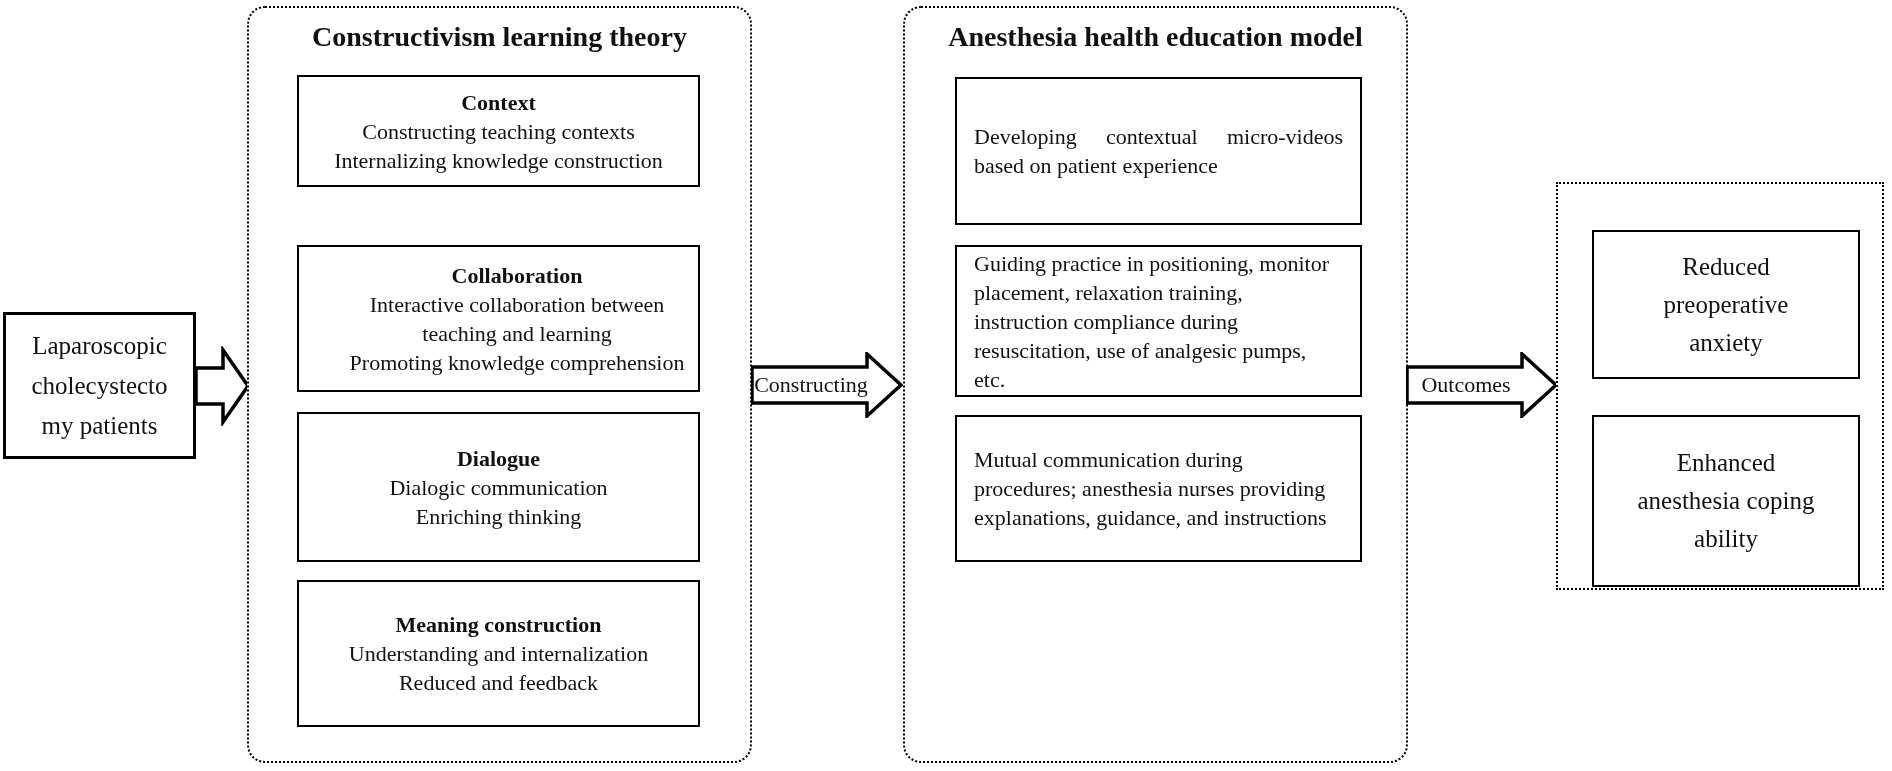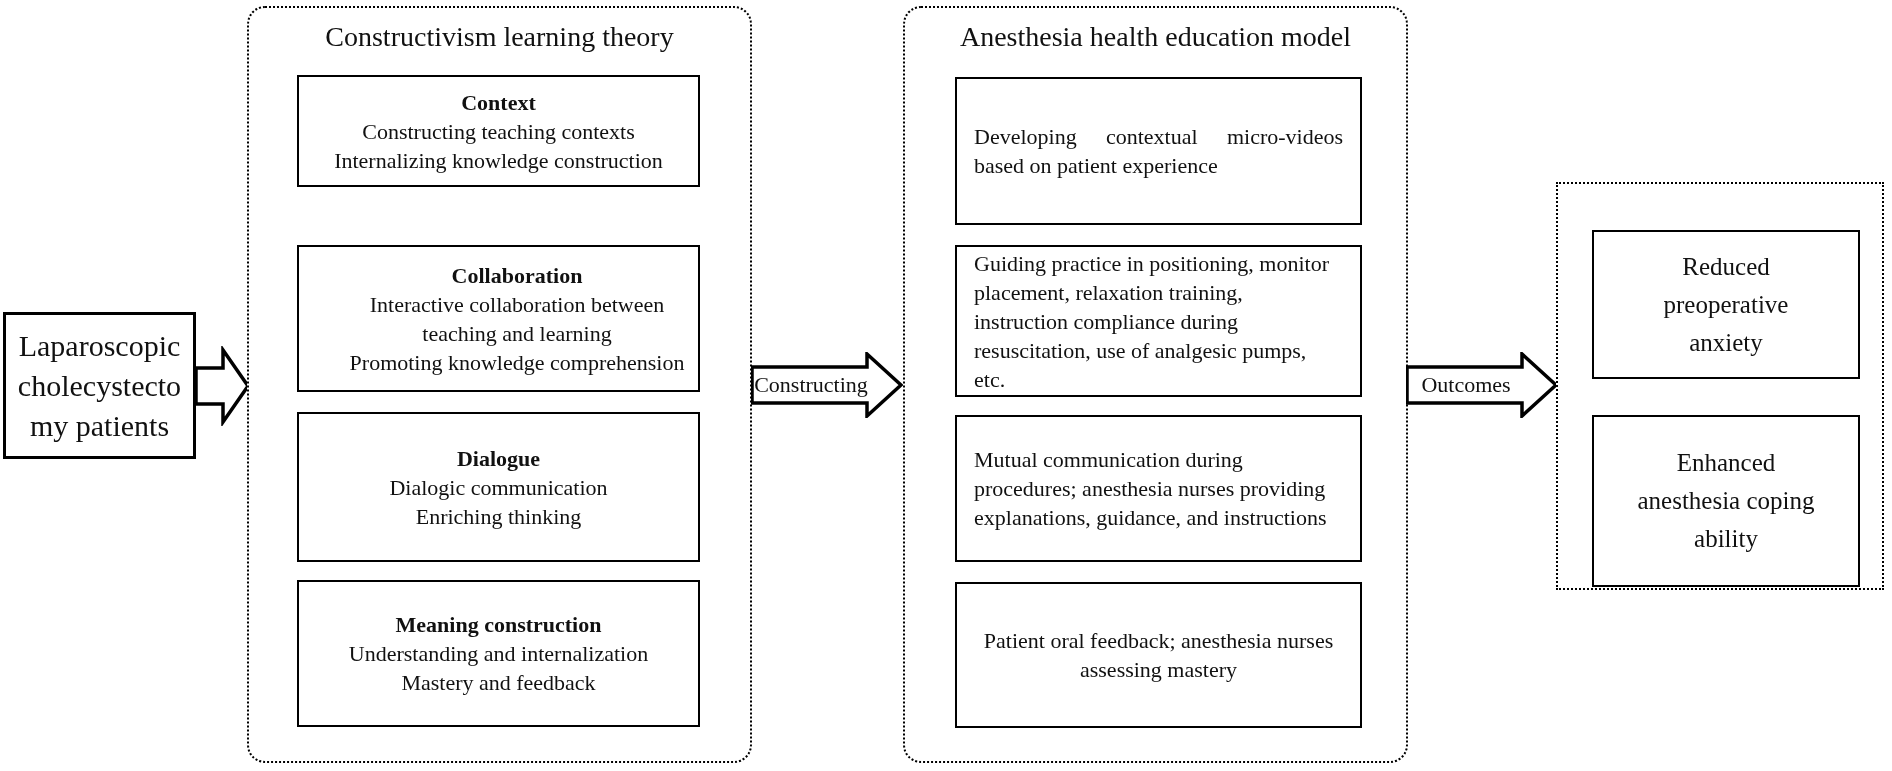--- a/index.html
+++ b/index.html
@@ -20,33 +20,33 @@
     background: #fff;
     display: flex;
     flex-direction: column;
     justify-content: center;
   }
 
   
   .source-box {
     left: 3px; top: 312px; width: 193px; height: 147px;
     border-width: 3px;
-    font-size: 30px; line-height: 40px; text-align: center;
+    font-size: 25px; line-height: 40px; text-align: center;
   }
 
   
   .panel {
     border: 2px dotted #000;
     background: #fff;
   }
   .panel.rounded { border-radius: 18px; }
   .panel-title {
     position: absolute; left: 0; right: 0; top: 12px;
     text-align: center;
-    font-weight: normal; font-size: 28px; line-height: 34px;
+    font-weight: bold; font-size: 28px; line-height: 34px;
     white-space: nowrap;
   }
 
   .panel-theory { left: 247px; top: 6px;  width: 505px; height: 757px; }
   .panel-model  { left: 903px; top: 6px;  width: 505px; height: 757px; }
   .panel-outcomes { left: 1556px; top: 182px; width: 328px; height: 408px; }
 
   
   .theory-box {
     left: 48px; width: 403px;
@@ -136,21 +136,21 @@
       <div class="lines">
           <div>Dialogic communication</div>
           <div>Enriching thinking</div>
         </div>
     </div>
 
     <div class="abs node theory-box t-box4">
       <div class="heading">Meaning construction</div>
       <div class="lines">
           <div>Understanding and internalization</div>
-          <div>Mastery and feedback</div>
+          <div>Reduced and feedback</div>
         </div>
     </div>
   </div>
 
   <div class="arrow arrow-constructing">
     <svg viewBox="0 0 152 66" preserveAspectRatio="none">
       <polygon points="1,15 116,15 116,2 150,33 116,64 116,51 1,51" fill="#ffffff" stroke="#000000" stroke-width="3.5"></polygon>
     </svg>
     <div class="arrow-label">Constructing</div>
   </div>
@@ -176,26 +176,20 @@
     </div>
 
     <div class="abs node model-box m-box3">
       <div class="lines">
           <div>Mutual communication during</div>
           <div>procedures; anesthesia nurses providing</div>
           <div>explanations, guidance, and instructions</div>
         </div>
     </div>
 
-    <div class="abs node model-box m-box4">
-      <div class="lines">
-          <div>Patient oral feedback; anesthesia nurses</div>
-          <div>assessing mastery</div>
-        </div>
-    </div>
   </div>
 
   <div class="arrow arrow-outcomes">
     <svg viewBox="0 0 152 66" preserveAspectRatio="none">
       <polygon points="1,15 116,15 116,2 150,33 116,64 116,51 1,51" fill="#ffffff" stroke="#000000" stroke-width="3.5"></polygon>
     </svg>
     <div class="arrow-label">Outcomes</div>
   </div>
 
   <div class="abs panel panel-outcomes">

